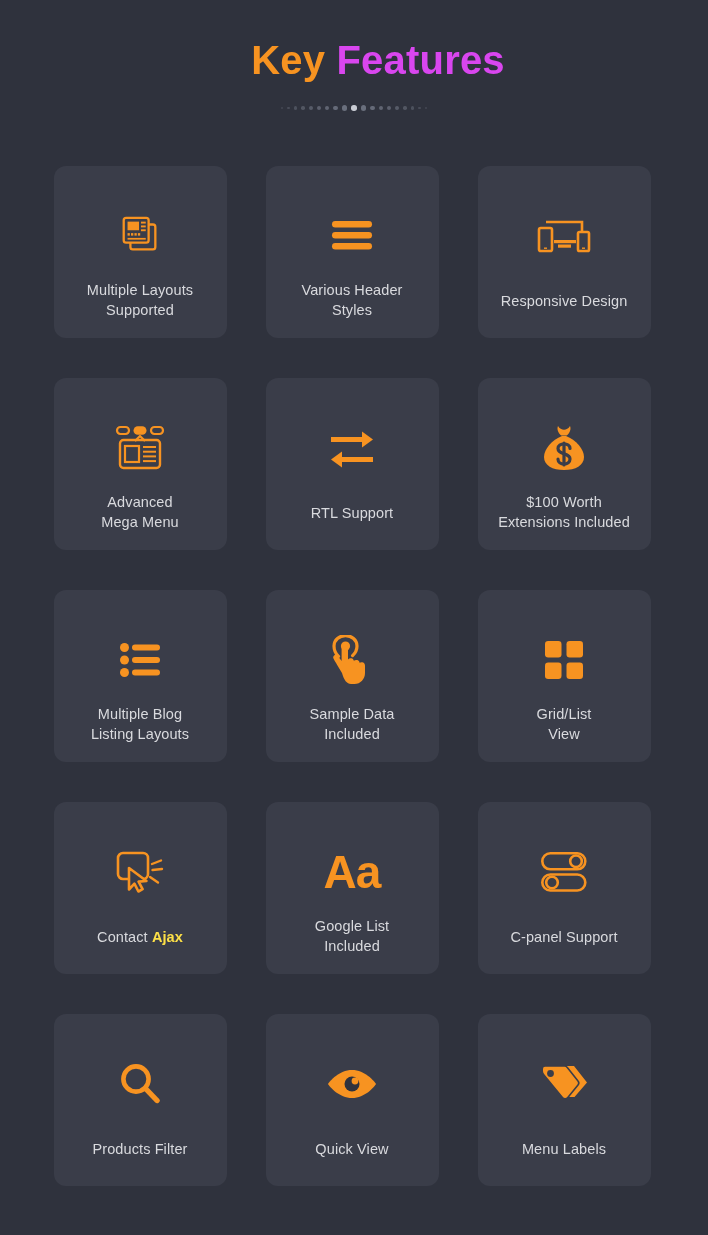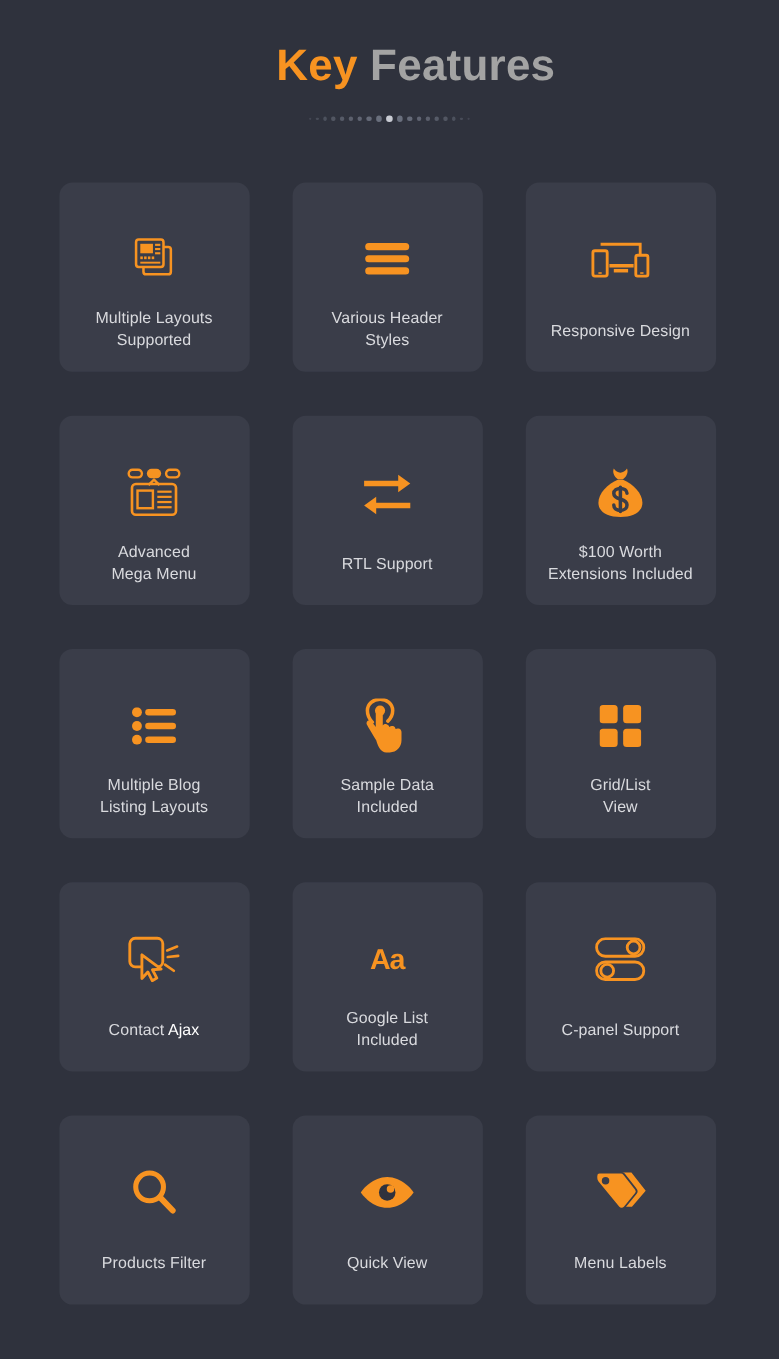--- a/index.html
+++ b/index.html
@@ -33,21 +33,21 @@
 
   .heading {
     font-size: 40px;
     font-weight: 700;
     letter-spacing: 0.2px;
     line-height: 1.1;
     color: #ffffff;
     white-space: nowrap;
   }
   .heading .accent { color: #f79321; margin-left: 48px; }
-  .heading .rest { color: #a3a3a3; }
+  .heading .rest { color: #d946ef; }
 
   
   .dots {
     margin: 20px auto 0 auto;
     width: 170px;
     height: 12px;
     display: flex;
     align-items: center;
     justify-content: center;
     gap: 4px;
@@ -98,25 +98,25 @@
     width: 100%;
     text-align: center;
     color: #d9dade;
     font-size: 14.5px;
     line-height: 20px;
     font-weight: 400;
     letter-spacing: 0.1px;
     padding: 0 6px;
     white-space: pre-line;
   }
-  .card-label .bold { font-weight: 400; color: #ffffff; margin-top: 24px; }
+  .card-label .bold { font-weight: 700; color: #fde047; margin-top: 24px; }
 
   
   .card.single-line .card-label { margin-top: 27px; }
-  .card.glyph .card-icon { font-size: 26px; font-weight: 700; color: #f79321; letter-spacing: -1px; }
+  .card.glyph .card-icon { font-size: 46px; font-weight: 700; color: #f79321; letter-spacing: -1px; }
 </style>
 </head>
 <body>
 
 <div class="page">
 
   <div class="heading-wrap">
     <h1 class="heading"><span class="accent">Key</span><span class="rest"> Features</span></h1>
     <div class="dots">
         <span style="width: 2.5px; height: 2.5px; opacity: 0.32; background: rgb(111, 116, 130);"></span>

